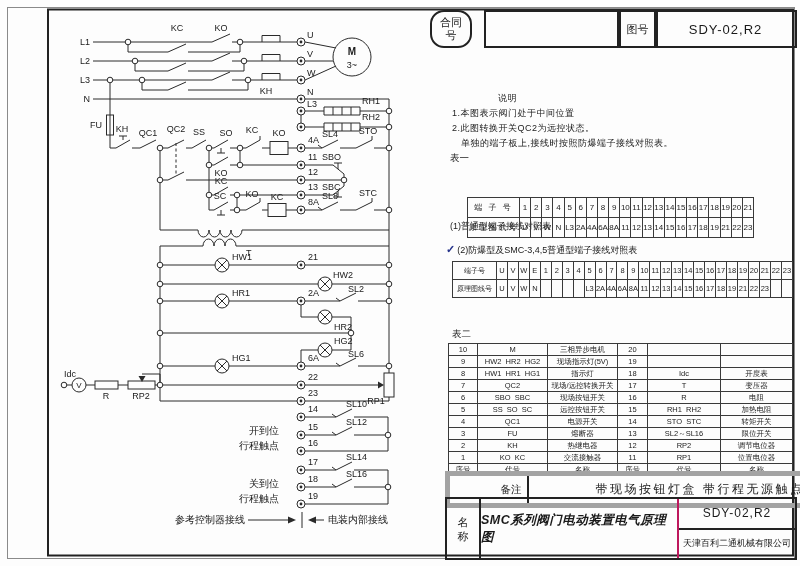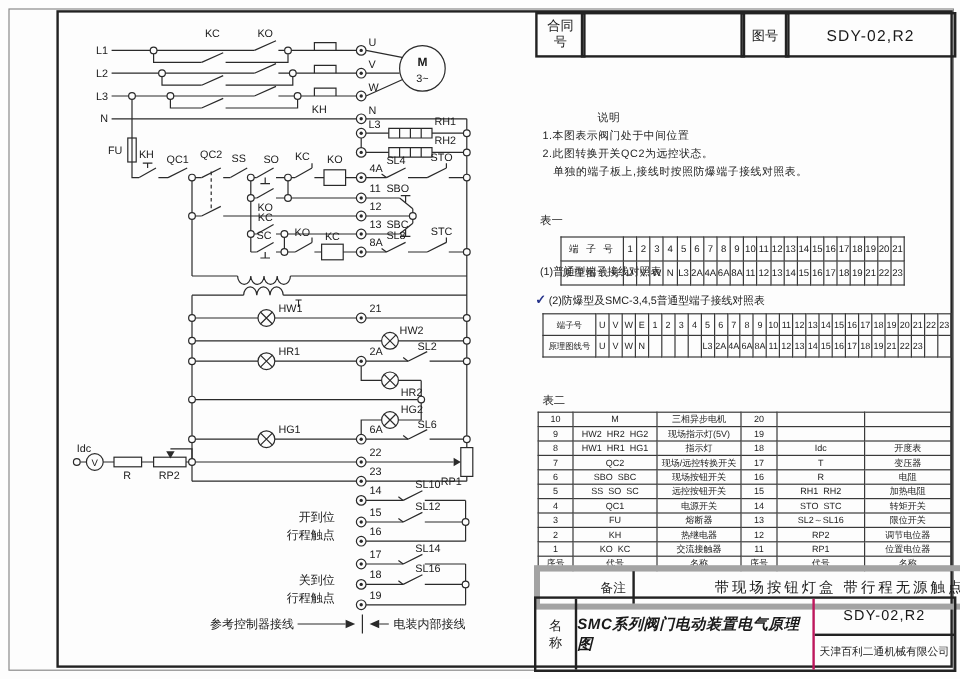--- a/index.html
+++ b/index.html
@@ -325,41 +325,41 @@
           <circle cx="301" cy="470" r="4" class="tc"></circle>
           <circle cx="301" cy="470" r="1.4" class="dot"></circle>
           <circle cx="301" cy="487" r="4" class="tc"></circle>
           <circle cx="301" cy="487" r="1.4" class="dot"></circle>
           <circle cx="301" cy="504" r="4" class="tc"></circle>
           <circle cx="301" cy="504" r="1.4" class="dot"></circle>
         </g>
   </g>
 </svg>
 
-  <div class="hbox hlabel" style="left:446px;top:10px;width:38px;height:34px;">
+  <div class="hbox hlabel" style="left:430px;top:10px;width:38px;height:34px;border-radius:14px;">
       <span>合同号</span>
     </div>
   <div class="hbox" style="left:484px;top:10px;width:133px;height:34px;">
       <span></span>
     </div>
   <div class="hbox" style="left:617px;top:10px;width:37px;height:34px;font-size:11px;">
       <span>图号</span>
     </div>
   <div class="hbox" style="left:654px;top:10px;width:139px;height:34px;font-size:13px;letter-spacing:1px;">
       <span>SDY-02,R2</span>
     </div>
 
   <div class="notes">
     <div class="ttl">说明</div>
     <div>1.本图表示阀门处于中间位置</div>
     <div>2.此图转换开关QC2为远控状态。</div>
     <div class="cont">单独的端子板上,接线时按照防爆端子接线对照表。</div>
   </div>
 
-  <div class="sec-title" style="left:450px;top:178px;">表一</div>
+  <div class="sec-title" style="left:450px;top:152px;">表一</div>
   <div class="sec-title" style="left:450px;top:181px;font-size:9px;margin-top:39px;">(1)普通型端子接线对照表</div>
   <table class="t1">
     <colgroup>
         <col style="width:52px">
         <col span="21">
       </colgroup>
     <tbody>
         <tr>
           <td class="lbl">端 子 号</td>
           <td>1</td>

